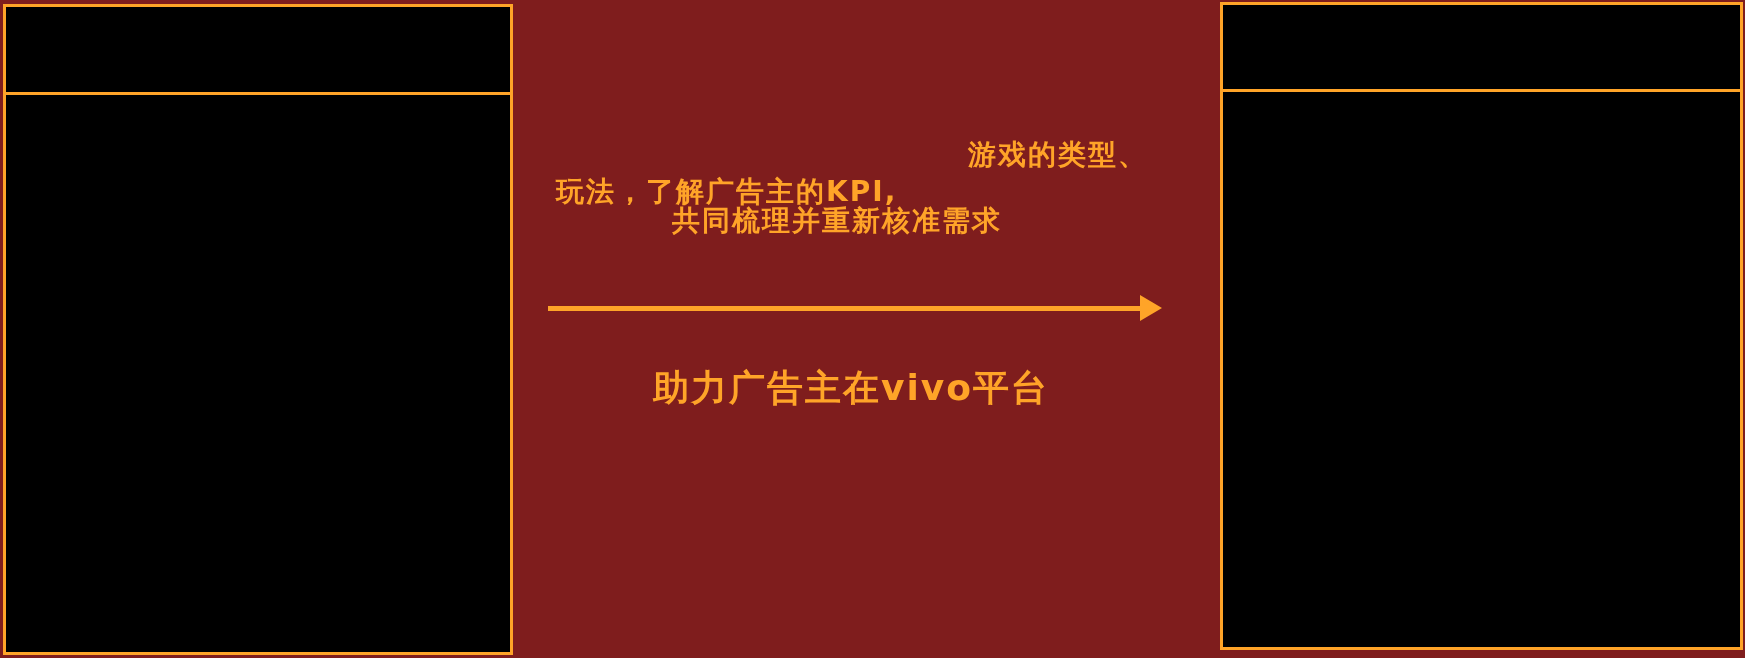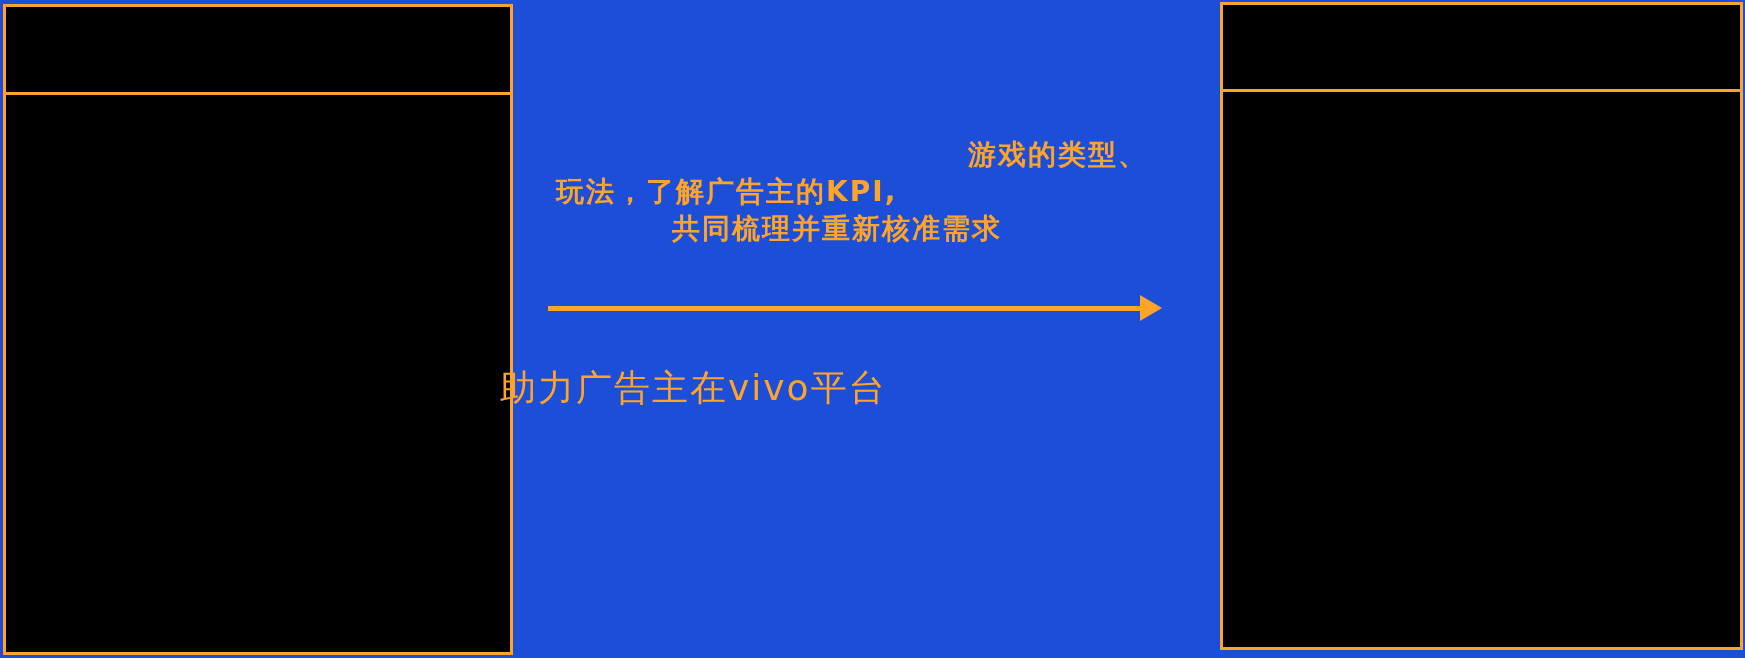--- a/index.html
+++ b/index.html
@@ -4,21 +4,21 @@
 <style>
   html, body {
     margin: 0;
     padding: 0;
     background: #000000;
   }
   .slide {
     position: relative;
     width: 1745px;
     height: 658px;
-    background: #1d4ed8;
+    background: #7f1d1d;
     overflow: hidden;
     font-family: "DejaVu Sans", "Liberation Sans", sans-serif;
   }
 
   
   .card {
     position: absolute;
     box-sizing: border-box;
     border: 3px solid #FFA428;
     background: #000000;
@@ -53,21 +53,21 @@
     position: absolute;
     color: #FFA428;
     font-size: 28px;
     font-weight: bold;
     letter-spacing: 2px;
     white-space: nowrap;
     line-height: 1;
   }
   .desc-line1 { left: 968px; top: 141px; }
   .desc-line2 { left: 556px; top: 178px; }
-  .desc-line3 { left: 672px; top: 215px; }
+  .desc-line3 { left: 672px; top: 207px; }
 
   
   .flow-arrow {
     position: absolute;
     left: 548px;
     top: 295px;
     width: 616px;
     height: 26px;
   }
   .arrow-shaft {
@@ -88,23 +88,24 @@
     border-top: 13px solid transparent;
     border-bottom: 13px solid transparent;
   }
 
   
   .headline {
     position: absolute;
     left: 500px;
     top: 366px;
     width: 702px;
+    text-align: center;
     color: #FFA428;
     font-size: 36px;
-    font-weight: normal;
+    font-weight: bold;
     letter-spacing: 2px;
     line-height: 44px;
   }
   .headline-line {
     display: block;
     white-space: nowrap;
   }
 </style>
 </head>
 <body>

